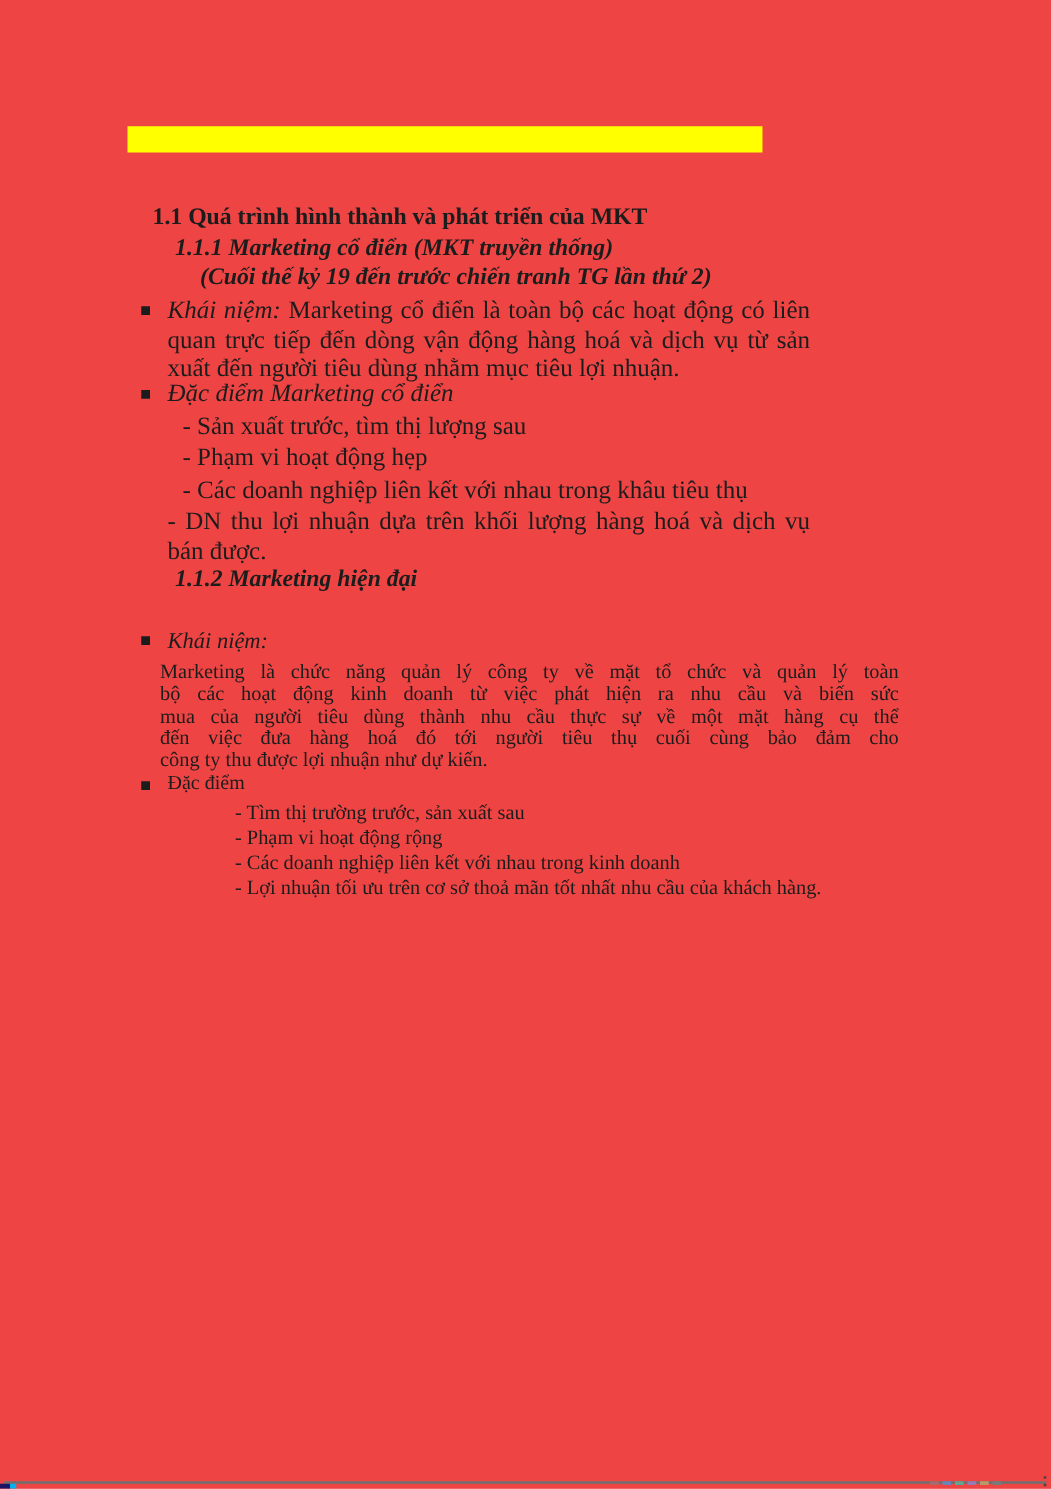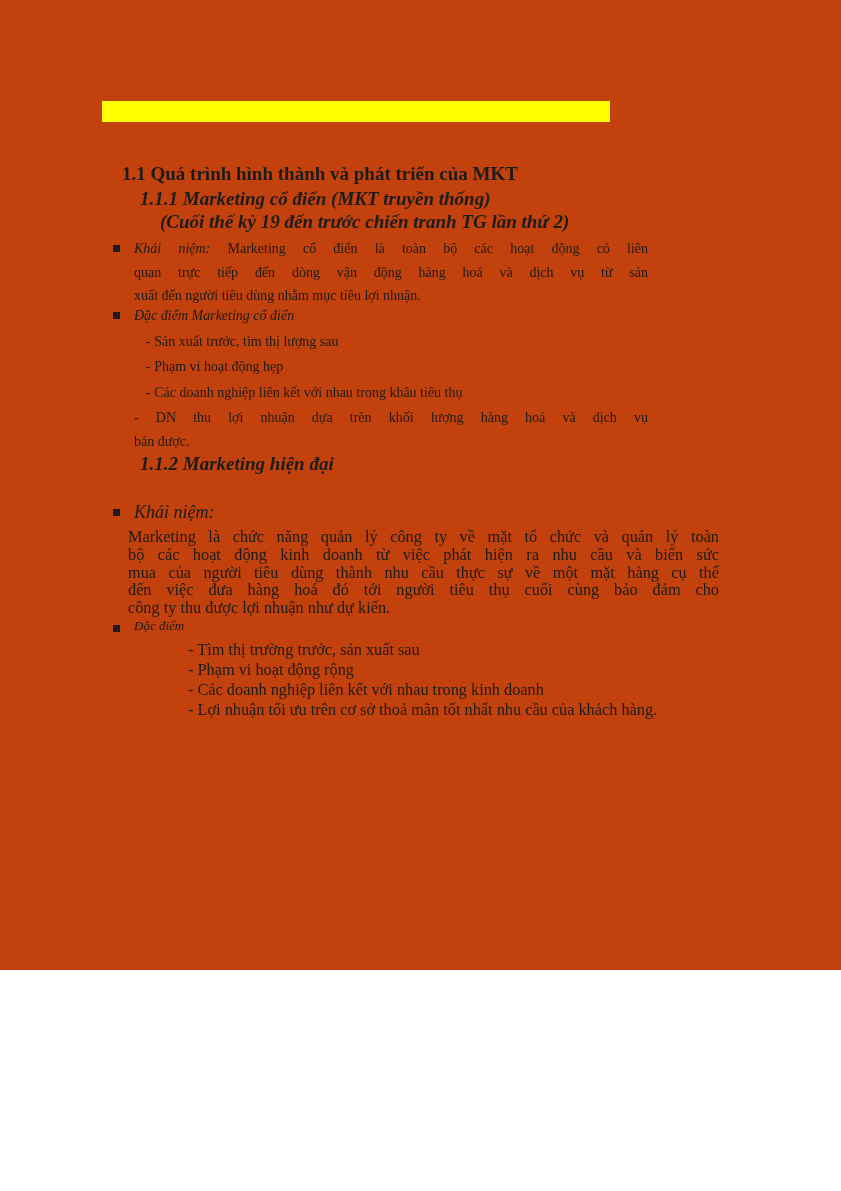--- a/index.html
+++ b/index.html
@@ -3,21 +3,21 @@
 <meta charset="utf-8">
 <style>
   html, body { margin: 0; padding: 0; }
   body {
     width: 841px; height: 1191px;
     background: #ffffff;
     font-family: "Liberation Serif", "DejaVu Serif", serif;
     color: #1c1c1c;
     -webkit-font-smoothing: antialiased;
   }
-  .page { position: relative; width: 841px; height: 970px; overflow: hidden; background: #c2410c; }
+  .page { position: relative; width: 841px; height: 1191px; overflow: hidden; background: #ef4444; }
 
   .abs { position: absolute; }
 
   .highlight-bar {
     left: 102px; top: 101px; width: 508px; height: 21px;
     background: #ffff00;
   }
 
   .h1 {
     left: 122px; top: 163px; width: 520px;
@@ -30,35 +30,35 @@
   .h2.t2b { left: 215px; top: 477px; }
 
   .bullet-sq {
     width: 7px; height: 7px; background: #1c1c1c;
   }
   .b1 { left: 113px; top: 245px; }
   .b2 { left: 113px; top: 312px; }
   .b3 { left: 113px; top: 509px; }
   .b4 { left: 113px; top: 625px; }
 
-  .body-lg { font-size: 14px; line-height: 23.5px; }
+  .body-lg { font-size: 20px; line-height: 23.5px; }
   .body-sm { font-size: 16.3px; line-height: 17.8px; }
 
   .concept1 { left: 134px; top: 237px; width: 514px; }
   .feat-label1 { left: 134px; top: 304px; font-style: italic; white-space: nowrap; }
 
   .dash1-1 { left: 146px; top: 330px; white-space: nowrap; }
   .dash1-2 { left: 146px; top: 355px; white-space: nowrap; }
   .dash1-3 { left: 146px; top: 381px; white-space: nowrap; }
   .dash1-4 { left: 134px; top: 406px; width: 514px; }
 
   .concept2-label { left: 134px; top: 502px; font-size: 18px; font-style: italic; white-space: nowrap; }
 
   .para2 { left: 128px; top: 528px; width: 591px; }
-  .feat-label2 { left: 134px; top: 618px; font-size: 13px; font-style: italic; white-space: nowrap; text-align: center; }
+  .feat-label2 { left: 134px; top: 618px; font-size: 16px; white-space: nowrap; text-align: center; }
 
   .dash2 { left: 140px; top: 641px; width: 620px; }
   .dash2 .line { height: 20px; white-space: nowrap; margin-left: 48px; }
 
   .line.just { text-align: justify; text-align-last: justify; }
   .line.left { text-align: left; }
   .it { font-style: italic; }
 
   
   .footer-line { left: 3px; top: 1185px; width: 834px; height: 2px; background: #6f6f6f; }

